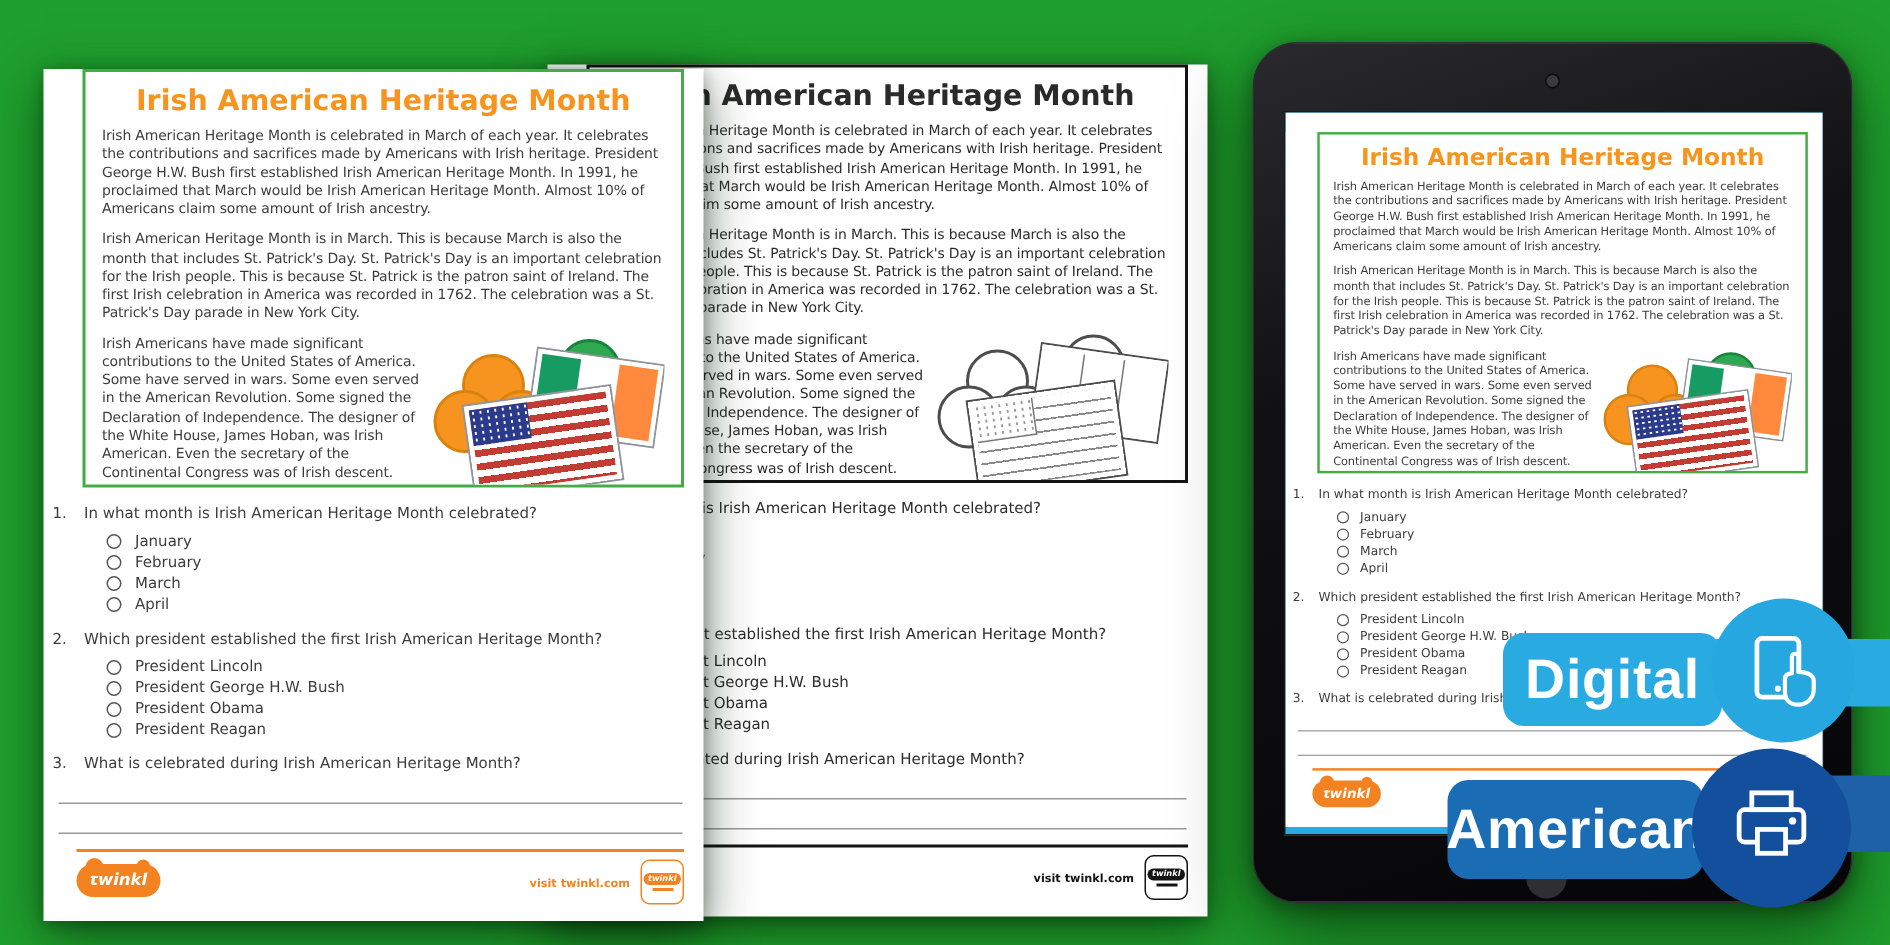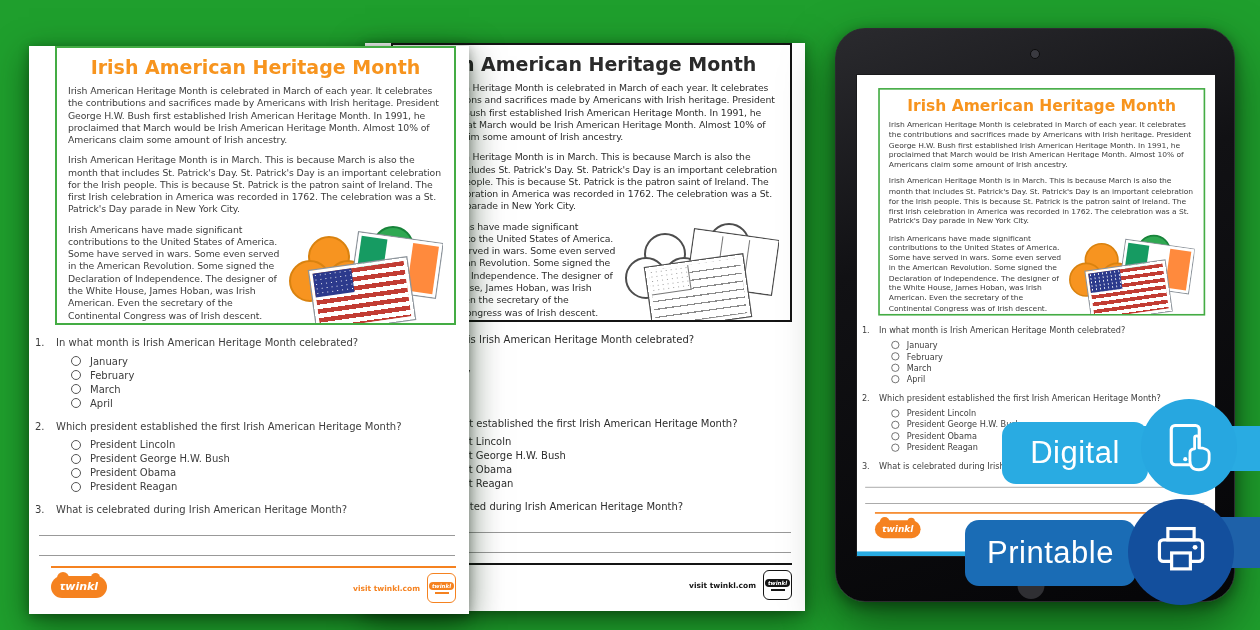--- a/index.html
+++ b/index.html
@@ -66,21 +66,21 @@
   .screen{position:absolute;left:20px;top:45px;width:358px;height:481px;background:#29ABE2;overflow:hidden;border:1px solid #1a1a1c;}
   #mount-screen{position:absolute;left:0;top:0;transform:scale(0.8155);transform-origin:0 0;background:#fff;}
   #mount-screen .ws{box-shadow:none;}
   .homebtn{position:absolute;bottom:2px;left:49%;transform:translateX(-50%);width:27px;height:27px;border-radius:50%;background:#2f2f33;}
 
   
   .ribbon{position:absolute;z-index:4;}
   .rb-digital{left:1140px;top:426px;width:120px;height:45px;background:#29ABE2;}
   .rb-print{left:1160px;top:517px;width:100px;height:51px;background:#1E61A9;}
   .pill{position:absolute;z-index:5;border-radius:14px;display:flex;align-items:center;justify-content:center;
-    color:#fff;font-family:"Liberation Sans",sans-serif;font-weight:400;font-size:31px;letter-spacing:.5px;}
+    color:#fff;font-family:"Liberation Sans",sans-serif;font-weight:700;font-size:37px;letter-spacing:.5px;}
   .pill-digital{left:1002px;top:422px;width:146px;height:62px;background:#29ABE2;}
   .pill-print{left:965px;top:520px;width:171px;height:66px;background:#1A6CB5;}
   .bcircle{position:absolute;z-index:6;border-radius:50%;display:flex;align-items:center;justify-content:center;}
   .c-digital{left:1141px;top:399px;width:96px;height:96px;background:#27A7E0;}
   .c-print{left:1128px;top:499px;width:106px;height:106px;background:#134F9D;}
 </style>
 </head>
 <body>
 
 <div class="canvas">
@@ -389,21 +389,21 @@
   <div class="pill pill-digital">Digital</div>
   <div class="bcircle c-digital">
     <svg width="56" height="56" viewBox="0 0 60 60">
       <rect x="11" y="7" width="30" height="42" rx="4" fill="none" stroke="#fff" stroke-width="3.4"></rect>
       <circle cx="26" cy="43" r="2.2" fill="#fff"></circle>
       <path d="M36 20 c0-2.6 4.6-2.6 4.6 0 v11 c4.5 0 11 1.4 11 6.4 v6 c0 6.6-5.4 11-11 11 c-6.6 0-9.6-3.4-9.6-10 v-8 c0-3.2 2.2-4.4 5-4.4 z" fill="#27A7E0" stroke="#fff" stroke-width="3" stroke-linejoin="round"></path>
     </svg>
   </div>
 
   <div class="ribbon rb-print"></div>
-  <div class="pill pill-print">Printable</div>
+  <div class="pill pill-print">American</div>
   <div class="bcircle c-print">
     <svg width="60" height="60" viewBox="0 0 64 64">
       <g fill="none" stroke="#fff" stroke-width="3.4">
         <rect x="18" y="7" width="28" height="12"></rect>
         <path d="M13 19 h38 a4 4 0 0 1 4 4 v15 a4 4 0 0 1 -4 4 h-38 a4 4 0 0 1 -4 -4 v-15 a4 4 0 0 1 4 -4 z"></path>
         <rect x="22" y="33" width="20" height="17" fill="#134F9D"></rect>
       </g>
       <circle cx="47" cy="27" r="2.6" fill="#fff"></circle>
     </svg>
   </div>

